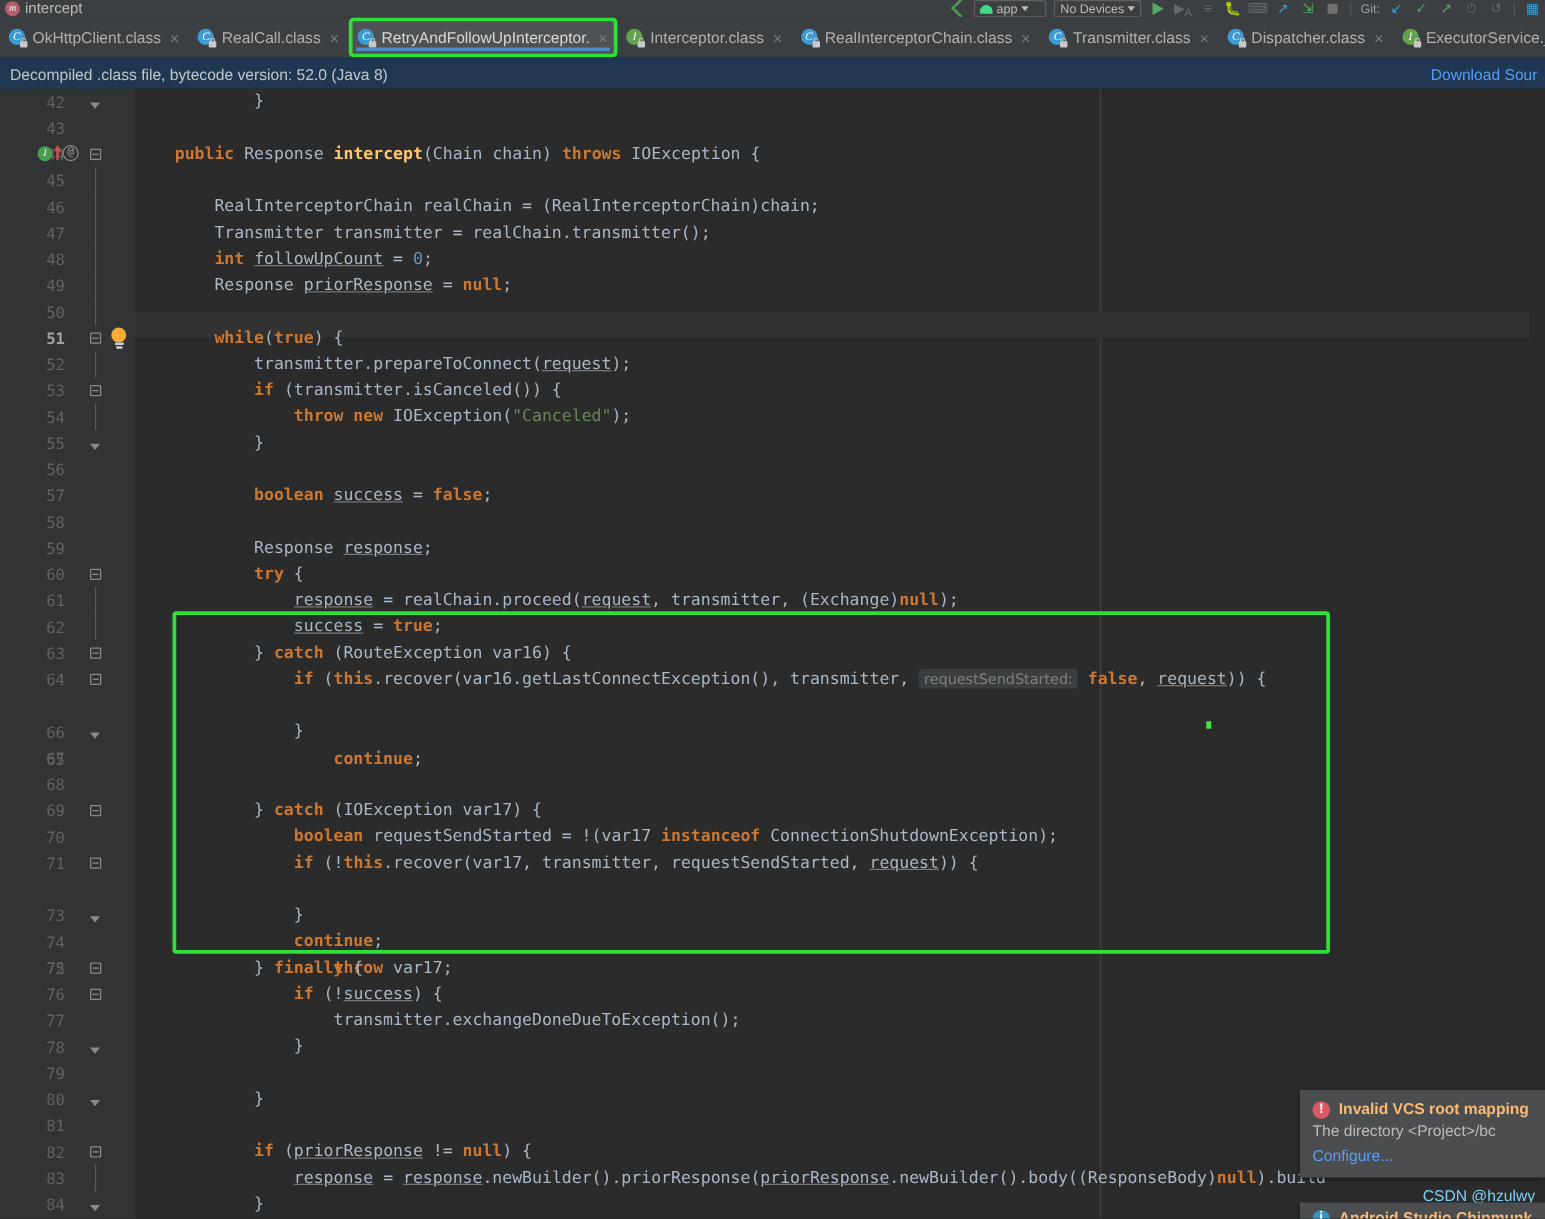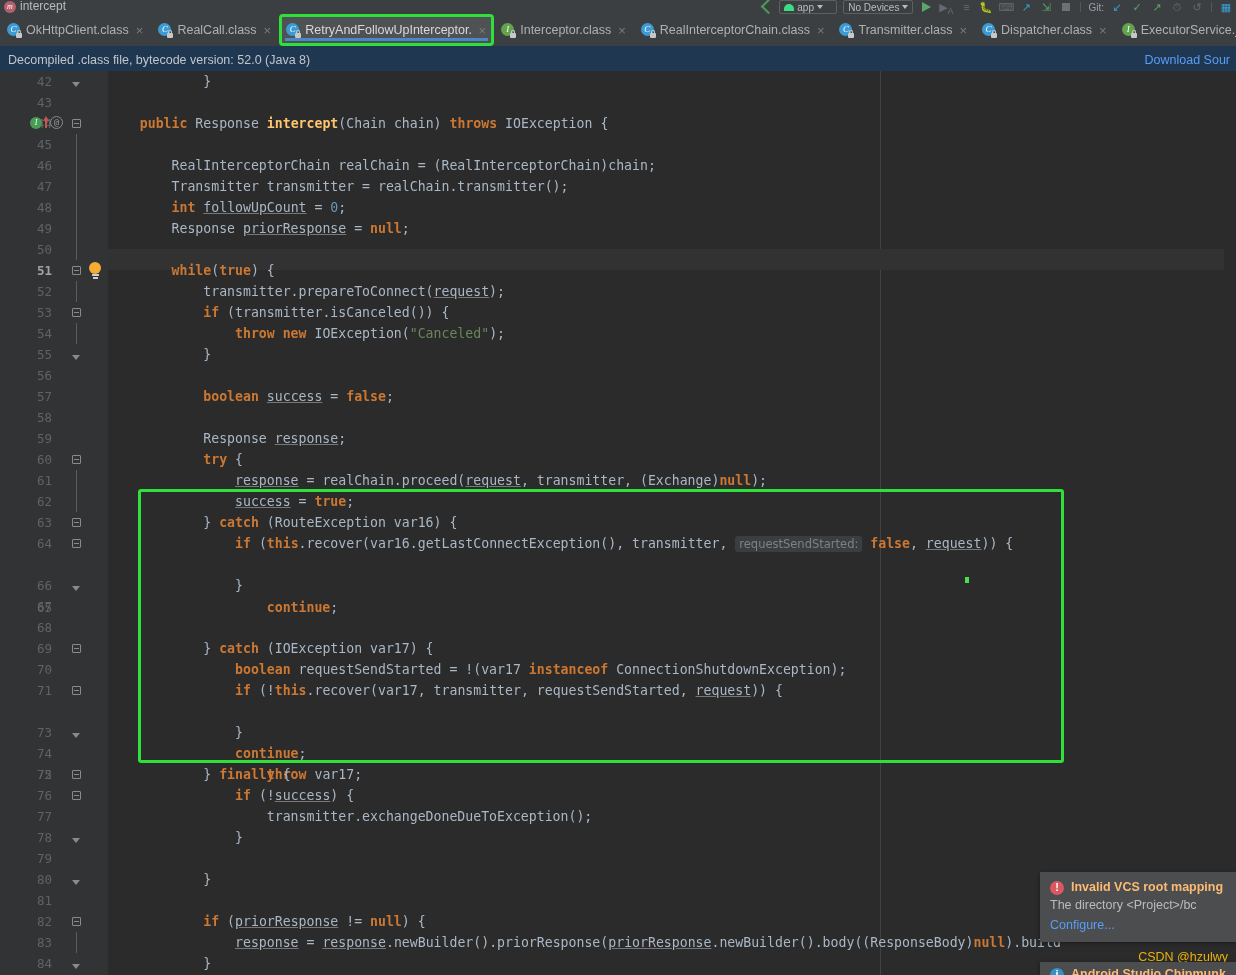--- a/index.html
+++ b/index.html
@@ -334,21 +334,21 @@
     background: #3592c4; color: #fff;
     font-size: 11px; line-height: 13px; text-align: center; font-weight: bold;
     flex: none; margin-top: 1px;
     font-family: "Liberation Sans", sans-serif;
   }
   .notif-title { font-weight: bold; color: #fdba74; white-space: nowrap; }
   .notif-body { color: #bbbbbb; margin-top: 3px; white-space: nowrap; }
   .notif-link { color: #589df6; margin-top: 6px; white-space: nowrap; }
   .watermark {
     position: absolute; right: 8px;
-    font-size: 12.5px; color: #eab308;
+    font-size: 12.5px; color: #7dd3fc;
     font-family: "Liberation Sans", sans-serif;
     white-space: nowrap;
   }
 </style>
 </head>
 <body>
 
 <div class="app">
 
   <div class="toolbar">

